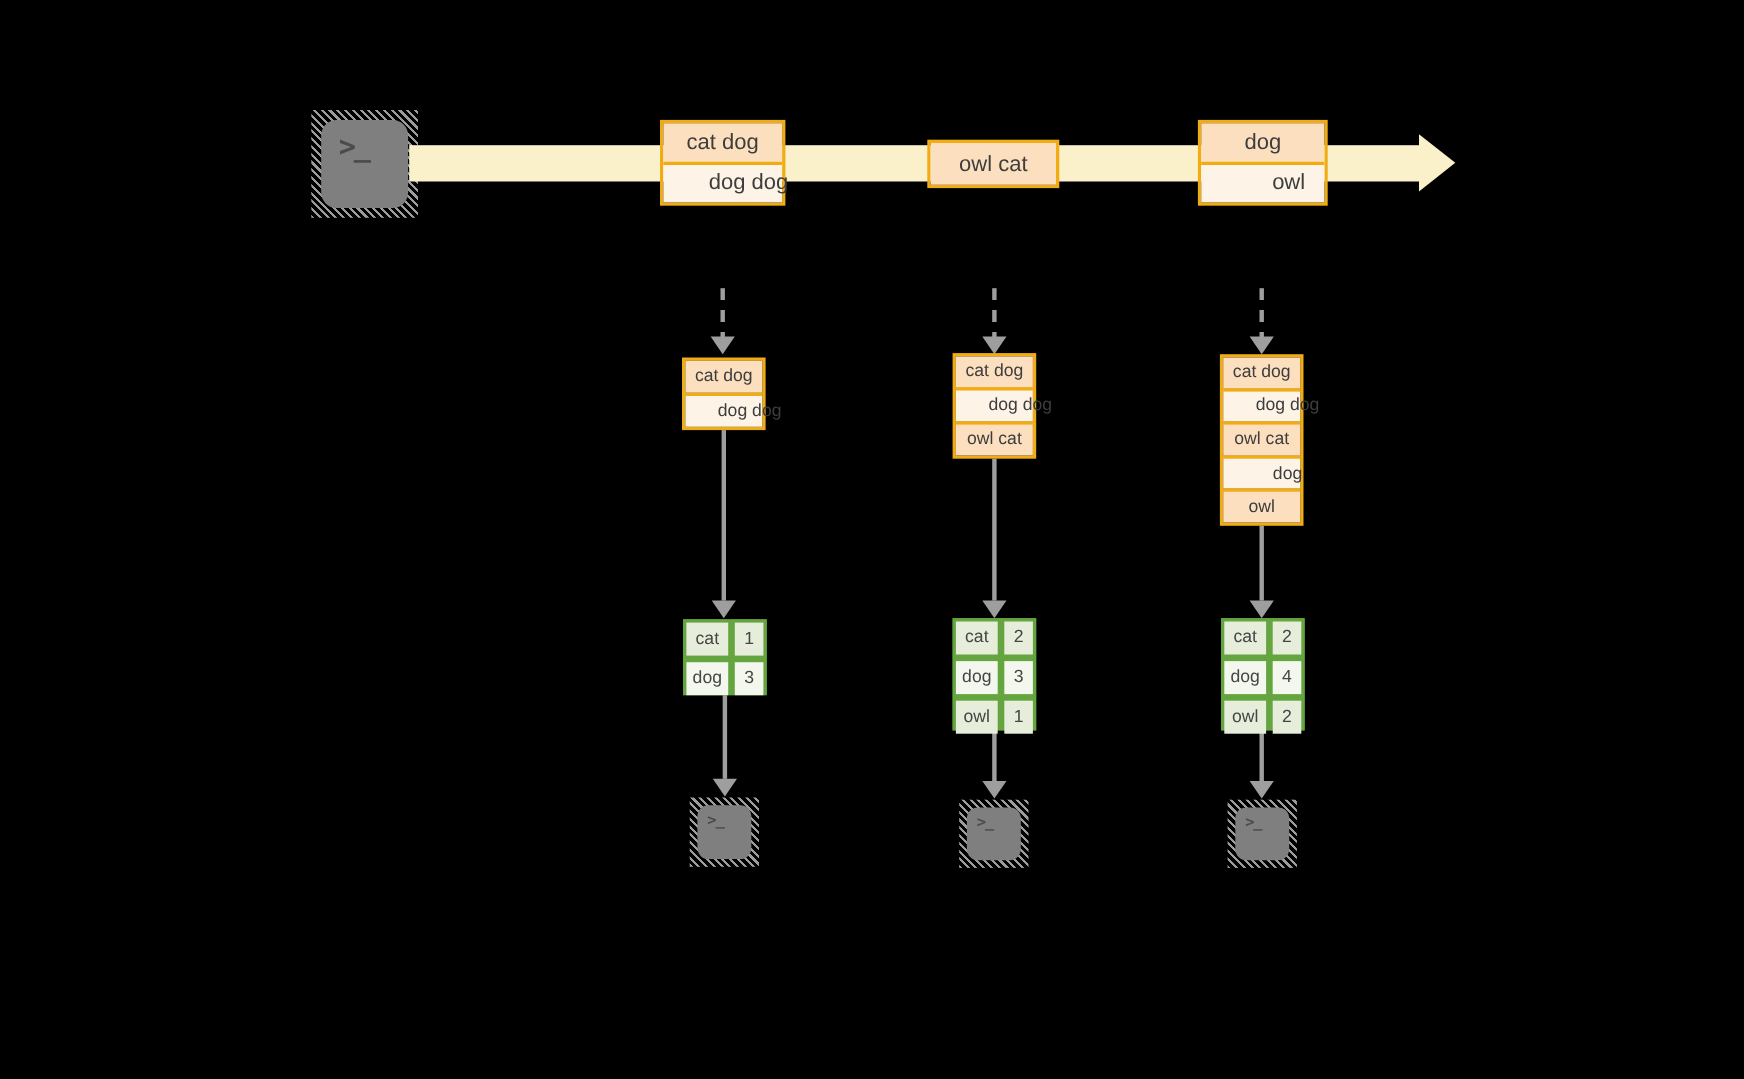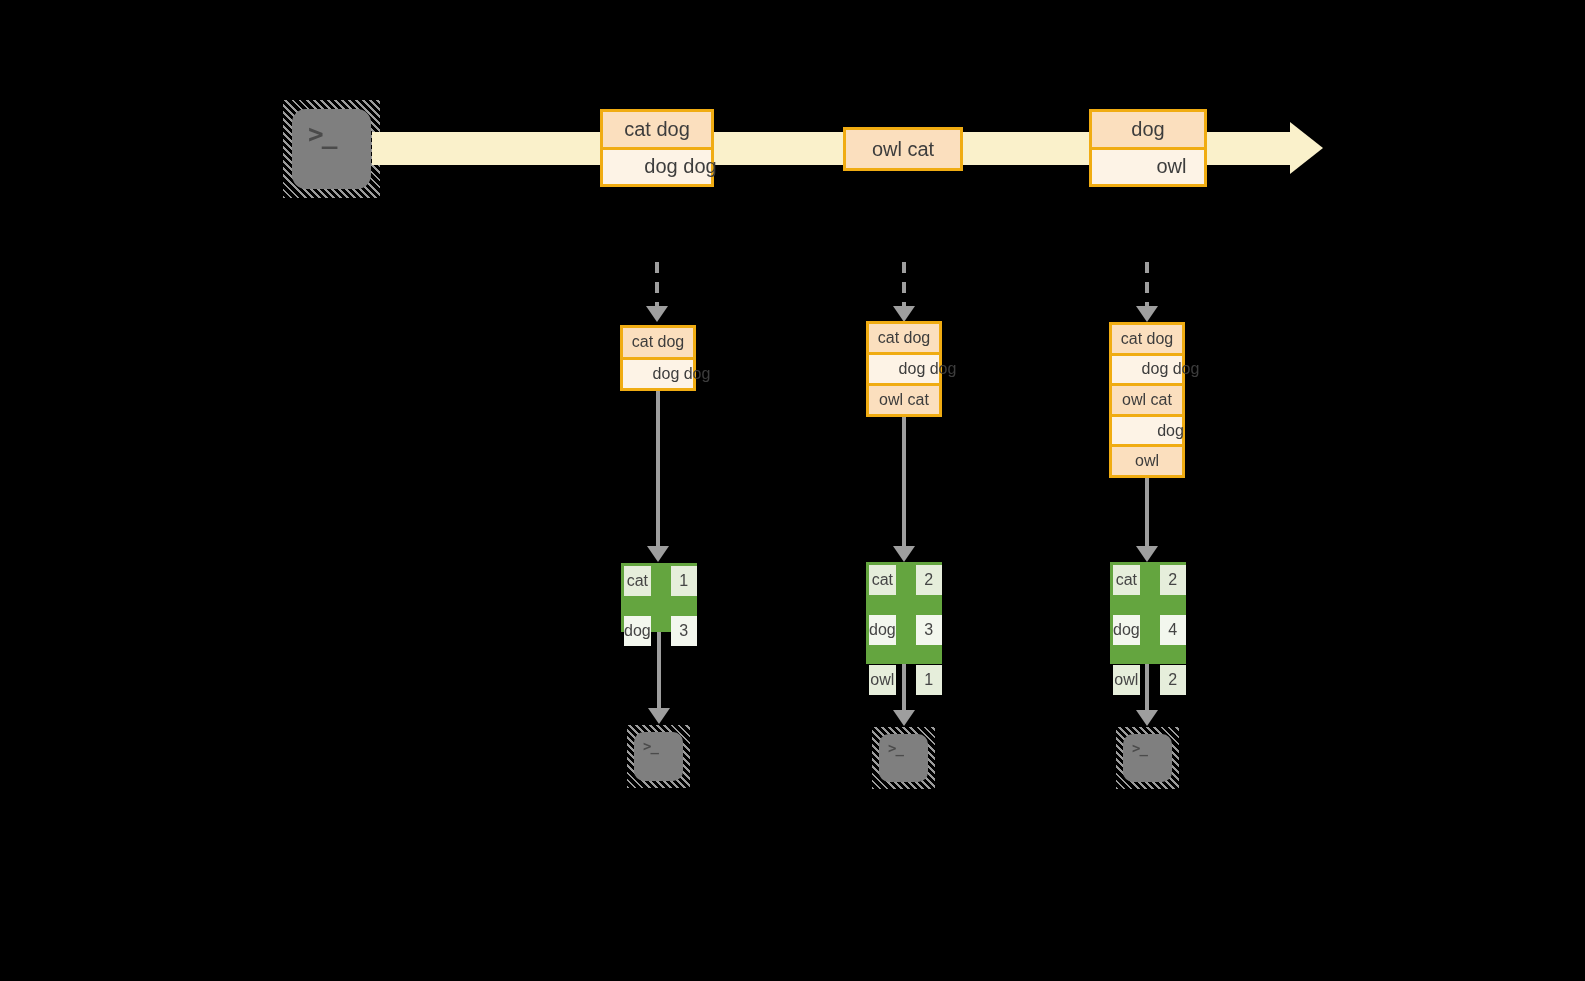--- a/index.html
+++ b/index.html
@@ -63,21 +63,21 @@
   .query-label {
     position:absolute; background:var(--label-bg,#ffffff); z-index:4;
     display:flex; align-items:center; justify-content:center;
     font-size:30px; font-weight:300; color:var(--label-text,#141414); letter-spacing:0.5px;
   }
 
   
   .gtable {
     position:absolute; border:3px solid var(--green-border,#64a53f);
     background:var(--green-border,#64a53f);
-    display:grid; grid-template-columns:1fr 26px; grid-auto-rows:30px; gap:20px; z-index:6;text-align:right;
+    display:grid; grid-template-columns:1fr 26px; grid-auto-rows:30px; gap:6px; z-index:6;text-align:right;
   }
   .gtable .cell {
     display:flex; align-items:center; justify-content:center;
     font-size:16px; color:#454545;
   }
   .g-a { background:var(--green-fill-a,#e6eedb); }
   .g-b { background:var(--green-fill-b,#f3f7ee); }
 </style>
 </head>
 <body style="background: rgb(0, 0, 0);">

